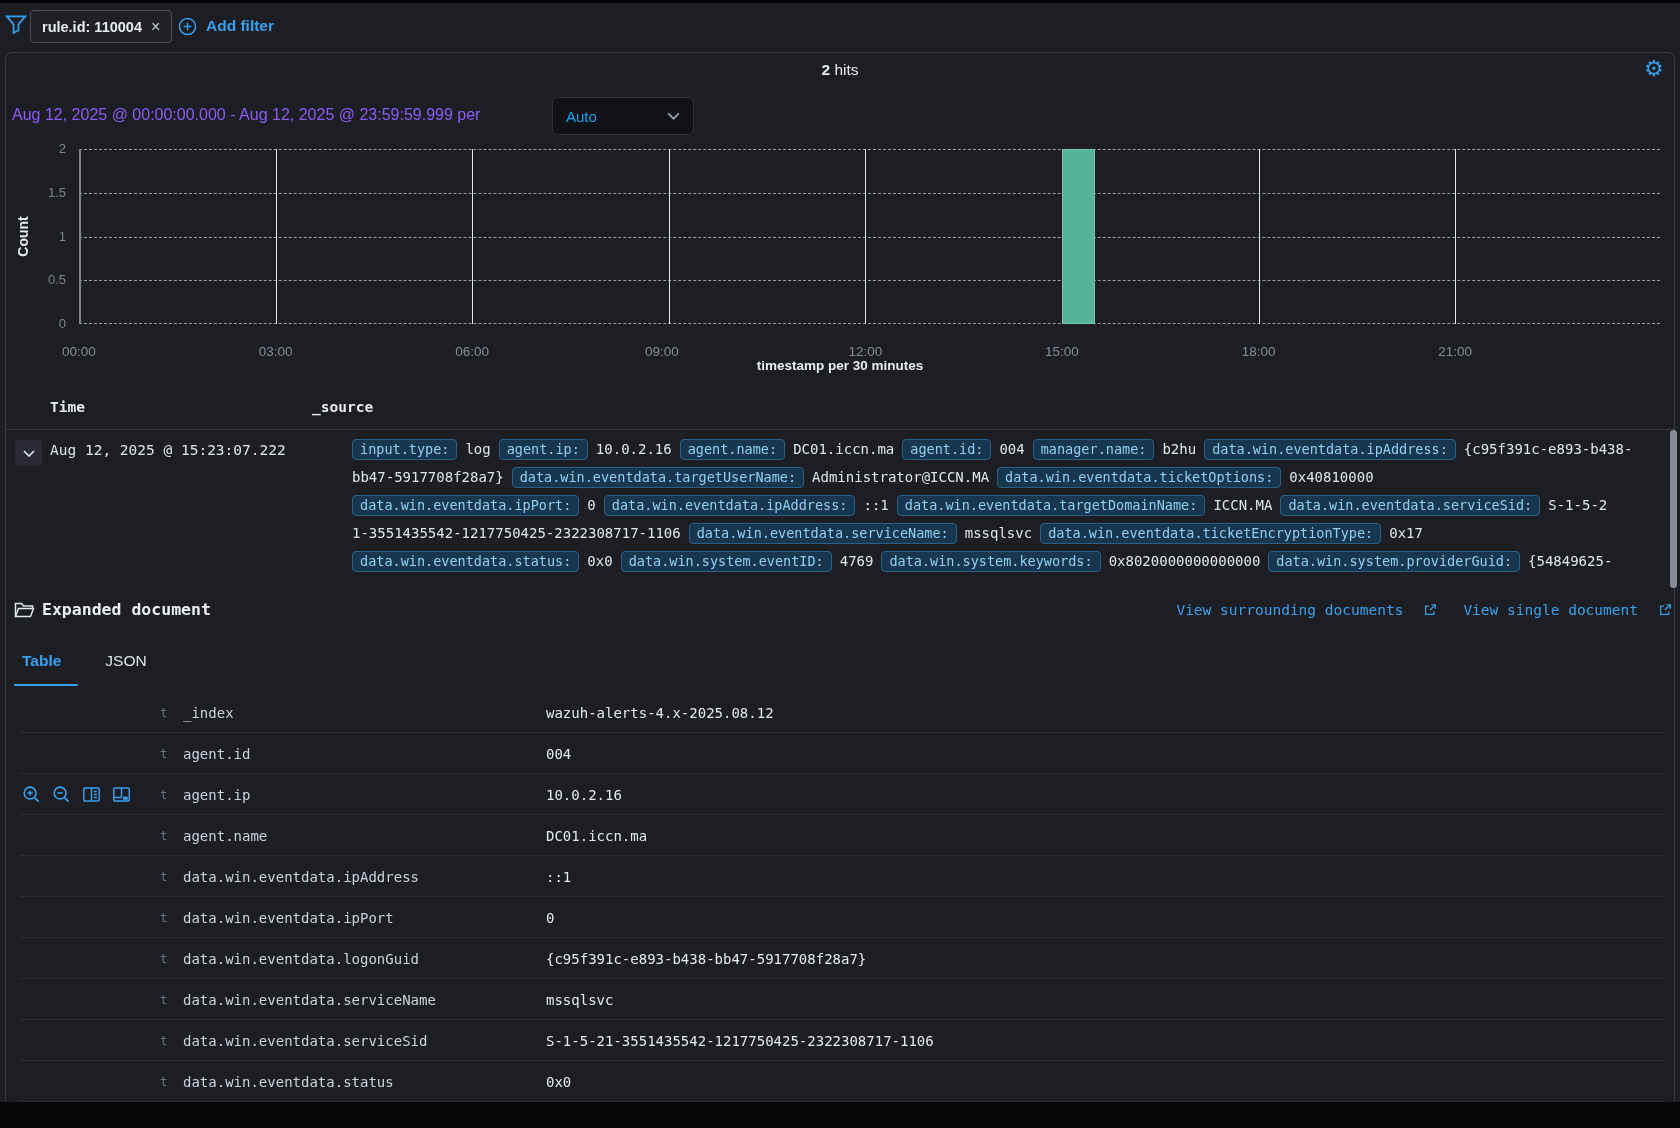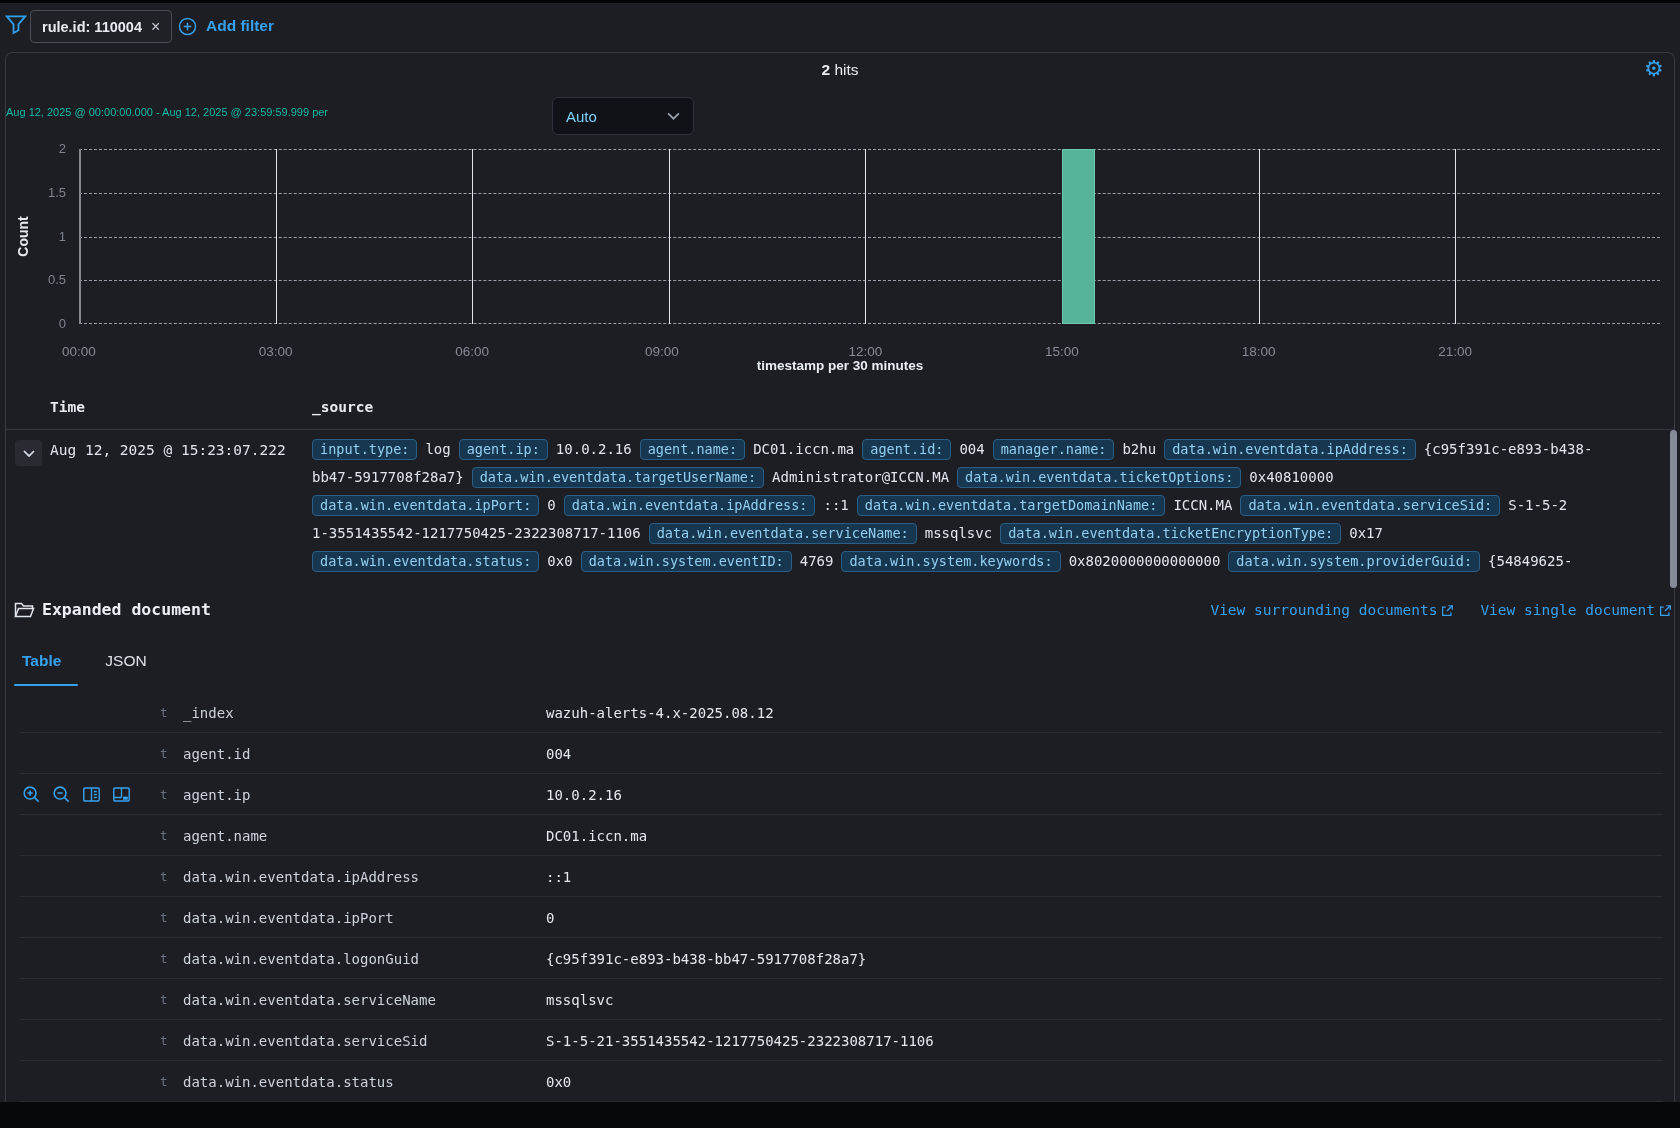--- a/index.html
+++ b/index.html
@@ -34,28 +34,28 @@
   
   .panel {
     left:5px; top:52px; width:1670px; height:1050px;
     border:1px solid #383a44; border-bottom:none;
     border-radius:7px 7px 0 0;
   }
   .hits { left:0; top:61px; width:1680px; text-align:center; font-size:15.5px; color:#e8ebf1; }
   .hits b { font-weight:700; }
   .gear { left:1644px; top:56px; font-size:22px; color:#36a2ef; cursor:pointer;
           font-family:"DejaVu Sans", sans-serif; }
-  .daterange { left:6px; top:106px; font-size:11px; color:#14b8a6; }
+  .daterange { left:12px; top:106px; font-size:16px; color:#8b5cf6; }
   .select {
     left:552px; top:97px; width:142px; height:38px;
     background:#101218; border:1px solid #2e313b; border-radius:6px;
     display:flex; align-items:center; justify-content:space-between;
     padding:0 13px; cursor:pointer;
   }
-  .select .val { font-size:15px; color:#7dd3fc; }
+  .select .val { font-size:15px; color:#0ea5e9; }
 
   
   .count-label {
     left:-62px; top:228px; width:170px; height:17px; text-align:center;
     font-size:14px; font-weight:700; color:#e6eaf0;
     transform:rotate(-90deg);
   }
   .ylabels { left:0; top:0; }
   .ytick { position:absolute; width:66px; text-align:right; font-size:13px; color:#7e838e; }
   .plot { left:79px; top:149px; width:1581px; height:175px; }
@@ -71,34 +71,34 @@
   .th.time { left:50px; }
   .th.src  { left:312px; }
   .hdr-divider { left:6px; top:429px; width:1668px; height:1px; background:#34363f; }
   .expand-btn {
     left:15px; top:440px; width:27px; height:26px;
     background:#2a2b32; border-radius:4px;
     display:flex; align-items:center; justify-content:center; cursor:pointer;
   }
   .doc-time { left:50px; top:442px; font-size:14.5px; color:#e2e6ee; }
   .source-lines { left:312px; top:435px; }
-  .src-line { height:28px; display:flex; align-items:center; gap:8px; white-space:nowrap; }
+  .src-line { height:28px; display:flex; align-items:center; gap:8px; white-space:nowrap;margin-left:40px; }
   .badge {
     background:#16374f; border:1px solid #2b5e85; border-radius:4px;
     padding:1px 7px 2px; font-size:13.5px; color:#93cff2;
     font-family:"DejaVu Sans Mono", monospace;
   }
   .srcval { font-size:14px; color:#e2e6ee; font-family:"DejaVu Sans Mono", monospace; }
   .scroll-thumb { left:1670px; top:430px; width:7px; height:158px; background:#868b97; border-radius:4px; }
 
   
   .folder { left:14px; top:601px; width:21px; height:18px; }
   .exp-title { left:42px; top:600px; font-size:16.5px; font-weight:700; color:#eceff5; }
   .links { right:8px; top:602px; display:flex; gap:26px; }
-  .doclink { display:flex; align-items:flex-end; gap:3px; color:#36a2ef; font-size:14.5px;
+  .doclink { display:flex; align-items:center; gap:20px; color:#36a2ef; font-size:14.5px;
              cursor:pointer; font-family:"DejaVu Sans Mono", monospace; }
   .tabs { left:22px; top:652px; display:flex; gap:44px; font-size:15.5px; }
   .tab { color:#dfe3ea; cursor:pointer; }
   .tab.active { color:#36a2ef; font-weight:600; }
   .tab-underline { left:14px; top:684px; width:64px; height:2px; background:#36a2ef; border-radius:1px; }
 
   .fields { left:0; top:692px; width:1680px; }
   .frow { position:relative; height:41px; }
   .frow .rowline { position:absolute; left:20px; right:17px; bottom:0; height:1px; background:#2b2d35; }
   .ticon { position:absolute; left:160px; top:0; height:41px; display:flex; align-items:center;

